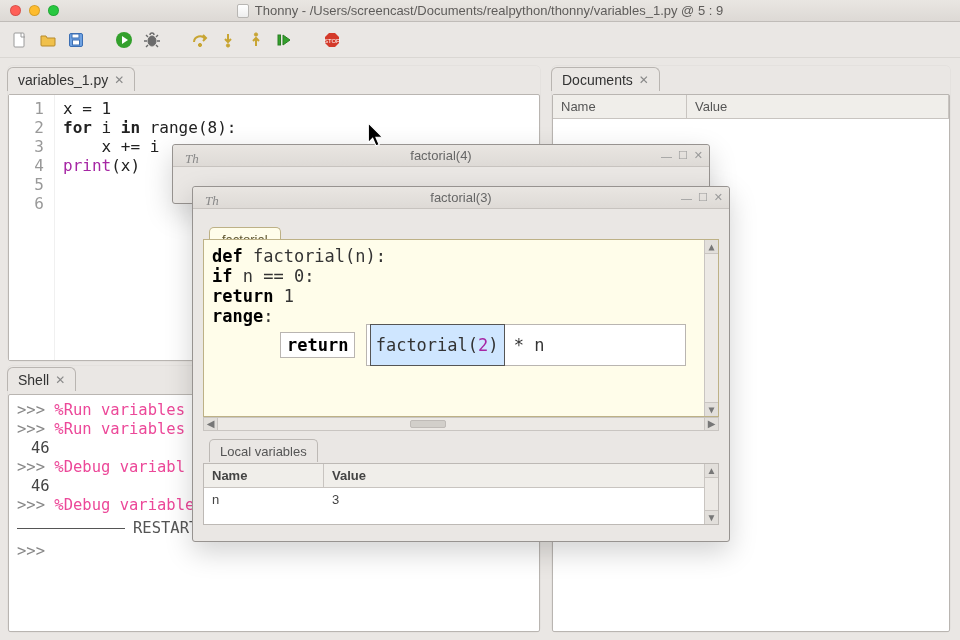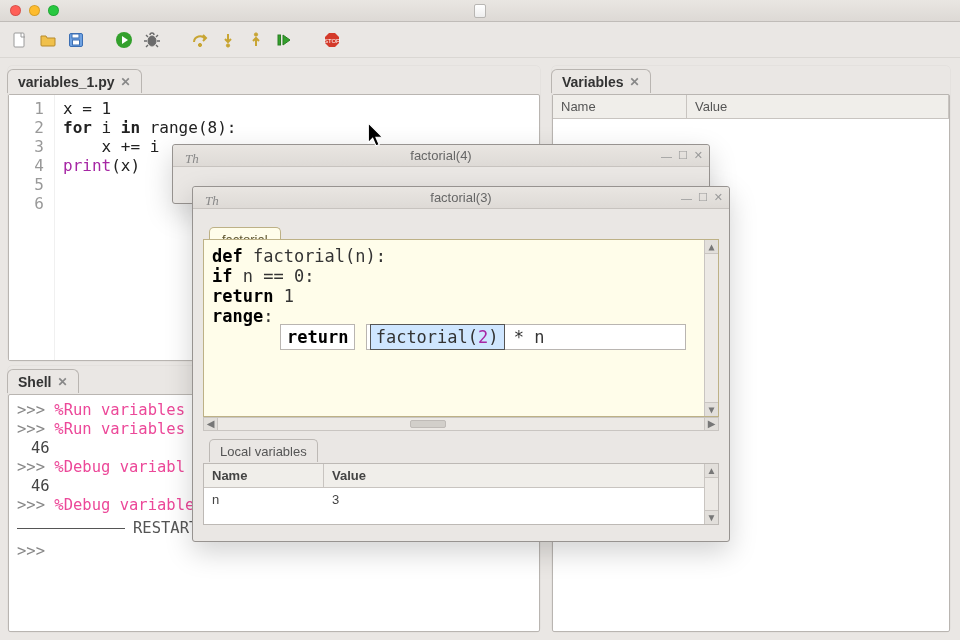--- a/index.html
+++ b/index.html
@@ -75,23 +75,22 @@
 
   
   .panel {
     position: absolute;
     background: #eae7e4;
     border: 1px solid #b9b5b1;
     border-radius: 4px;
     box-shadow: 0 0 0 0.5px rgba(0,0,0,.05);
   }
   .tab-row {
-    display: flex; height: 28px; align-items: center;
+    display: flex; height: 28px; align-items: flex-start;
     position: relative;
-    font-weight: bold;
   }
   .tab {
     background: #eae7e4;
     border: 1px solid #b9b5b1;
     border-bottom: none;
     border-radius: 6px 6px 0 0;
     padding: 4px 10px 3px 10px;
     font-size: 14px;
     color: #333;
     margin-left: -1px;
@@ -241,21 +240,21 @@
     background:#fff;
     padding: 0 4px;
     vertical-align: baseline;
     white-space: nowrap;
   }
   .expr-box.outer { min-width: 320px; }
   .expr-box.focus {
     background:#cfe6ff;
     border: 2px solid #cfe6ff;
     outline: 1px solid #555;
-    padding: 0 3px;
+    padding: 8px 3px;
   }
   .expr-box .callnum { color:#a626a4; }
 
   .locvars-tab {
     position:absolute; left:10px; top: 230px;
     background:#eae7e4;
     border:1px solid #bdb9b5; border-bottom:none; border-radius:5px 5px 0 0;
     padding:4px 10px 3px; color:#555;
   }
   .locvars-table {
@@ -290,20 +289,21 @@
 <body>
 
 <div class="mac-titlebar">
   <div class="traffic-lights">
     <div class="tl red"></div>
     <div class="tl yellow"></div>
     <div class="tl green"></div>
   </div>
   <div class="mac-title">
     <span class="doc-icon"></span>
+    <span>Thonny  -  /Users/screencast/Documents/realpython/thonny/variables_1.py  @  5 : 9</span>
   </div>
 </div>
 
 <div class="toolbar">
   <div class="tb-group">
     <div class="tb-btn" title="New">
       <svg class="ico ic-new" viewBox="0 0 18 18">
           <rect x="3" y="2" width="10" height="14" rx="1" fill="#fff" stroke="#9a9a9a"></rect>
           <path d="M10 2v4h4" fill="none" stroke="#9a9a9a"></path>
         </svg>
@@ -422,21 +422,21 @@
             <span class="line" style="flex:1;width:auto"></span>
           </div>
           <div><span class="prompt">&gt;&gt;&gt; </span><span></span></div>
         </div>
     </div>
   </div>
 
   <div id="vars-panel" class="panel">
     <div class="tab-row">
       <div class="tab">
-        <span>Variables</span>
+        <span>Documents</span>
         <span class="tab-close">✕</span>
       </div>
     </div>
     <div class="panel-body">
       <div class="vars-header">
         <div class="col name">Name</div>
         <div class="col value">Value</div>
       </div>
     </div>
   </div>

